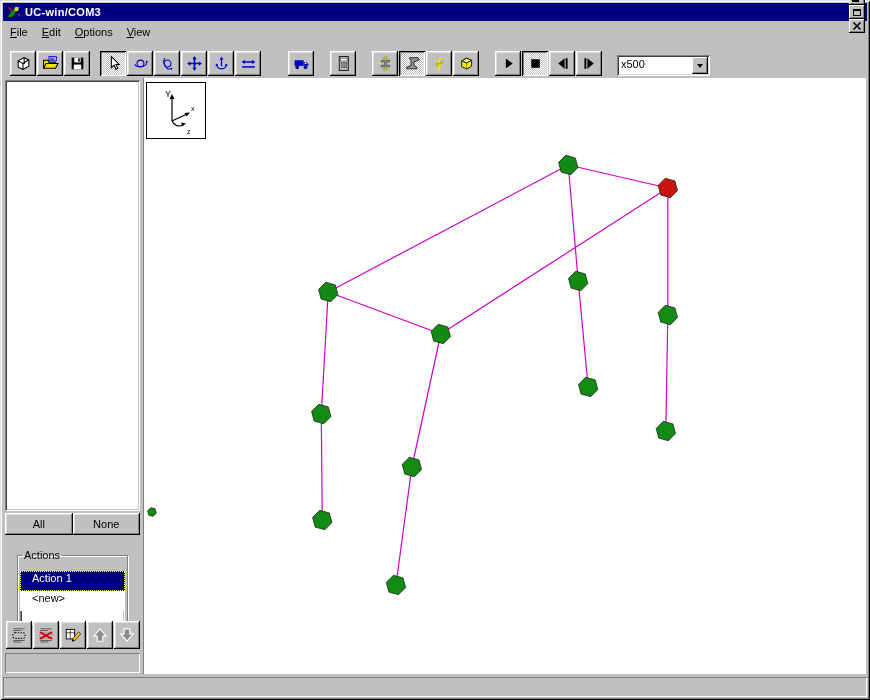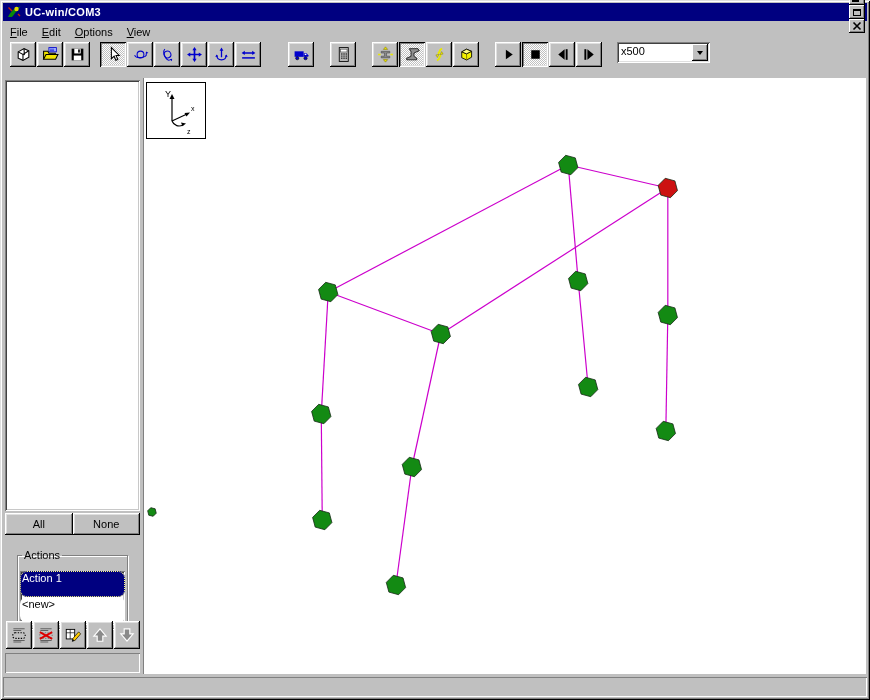--- a/index.html
+++ b/index.html
@@ -14,21 +14,21 @@
   .cap-btn{width:16px;height:14px;margin-left:2px;background:#c0c0c0;border:none;padding:0;
     box-shadow:inset -1px -1px 0 #000, inset 1px 1px 0 #fff, inset -2px -2px 0 #808080;
     display:flex;align-items:center;justify-content:center;position:relative;}
   .min-glyph{position:absolute;left:3px;bottom:3px;width:7px;height:2px;background:#000;}
   .max-glyph{width:8px;height:7px;border:1px solid #000;border-top-width:2px;}
   .close-glyph{width:10px;height:10px;display:block;}
   
   .menubar{position:absolute;left:3px;top:22px;right:3px;height:19px;display:flex;align-items:center;font-size:11px;}
   .menu-item{padding:2px 7px;color:#000;}
   
-  .toolbar{position:absolute;left:3px;top:42px;right:3px;height:34px;display:flex;align-items:flex-start;padding-left:7px;}
+  .toolbar{position:absolute;left:3px;top:42px;right:3px;height:34px;display:flex;align-items:flex-end;padding-left:7px;}
   .tb-btn{width:26px;height:25px;background:#c0c0c0;border:none;padding:0;margin-right:1px;
     box-shadow:inset -1px -1px 0 #000, inset 1px 1px 0 #fff, inset -2px -2px 0 #808080, inset 2px 2px 0 #dfdfdf;
     display:flex;align-items:center;justify-content:center;}
   .tb-btn.pressed{box-shadow:inset 1px 1px 0 #000, inset -1px -1px 0 #fff, inset 2px 2px 0 #808080, inset -2px -2px 0 #dfdfdf;
     background-image:repeating-conic-gradient(#ffffff 0% 25%, #c0c0c0 25% 50%);background-size:2px 2px;}
   .tb-btn svg{width:17px;height:17px;}
   .gap-sm{margin-left:9px;} .gap-md{margin-left:15px;} .gap-lg{margin-left:26px;}
   .combo{margin-left:14px;width:93px;height:21px;background:#fff;position:relative;
     box-shadow:inset 1px 1px 0 #808080, inset -1px -1px 0 #fff, inset 2px 2px 0 #404040, inset -2px -2px 0 #dfdfdf;}
   .combo-field{position:absolute;left:4px;top:3px;font-size:11px;}
@@ -41,21 +41,21 @@
   .sunken-field{background:#fff;
     box-shadow:inset 1px 1px 0 #808080, inset -1px -1px 0 #fff, inset 2px 2px 0 #404040, inset -2px -2px 0 #c8c8c8;}
   .side-list{position:absolute;left:1px;top:2px;right:1px;height:431px;}
   .allnone{position:absolute;left:1px;top:435px;right:1px;height:22px;display:flex;border-radius:7px;}
   .side-btn{flex:1;background:#c0c0c0;border:none;font-size:11px;color:#000;
     box-shadow:inset -1px -1px 0 #000, inset 1px 1px 0 #fff, inset -2px -2px 0 #808080, inset 2px 2px 0 #dfdfdf;}
   .groupbox{position:absolute;left:1px;top:459px;right:1px;height:80px;margin:12px;padding:0;
     border:1px solid #808080;box-shadow:1px 1px 0 #fff, inset 1px 1px 0 #fff;}
   .groupbox legend{font-size:11px;margin-left:4px;padding:0 2px;}
   .actions-list{position:absolute;left:2px;right:2px;top:10px;bottom:3px;overflow:hidden;}
-  .list-item{font-size:11px;height:26px;line-height:15px;padding-left:2px;color:#000;background:#fff;border-radius:7px;}
+  .list-item{font-size:11px;height:20px;line-height:15px;padding-left:12px;color:#000;background:#fff;}
   .list-item.selected{background:#000080;color:#fff;outline:1px dotted #ffff80;outline-offset:-1px;}
   .action-btns{position:absolute;left:2px;top:543px;display:flex;}
   .act-btn{width:26px;height:28px;background:#c0c0c0;border:none;padding:0;margin-right:1px;
     box-shadow:inset -1px -1px 0 #000, inset 1px 1px 0 #fff, inset -2px -2px 0 #808080, inset 2px 2px 0 #dfdfdf;
     display:flex;align-items:center;justify-content:center;}
   .act-btn svg{width:18px;height:18px;}
   .side-status{position:absolute;left:1px;right:1px;top:575px;height:20px;
     box-shadow:inset 1px 1px 0 #808080, inset -1px -1px 0 #fff;}
   
   .splitter{position:absolute;left:141px;top:78px;width:2px;bottom:26px;background:#c0c0c0;}

